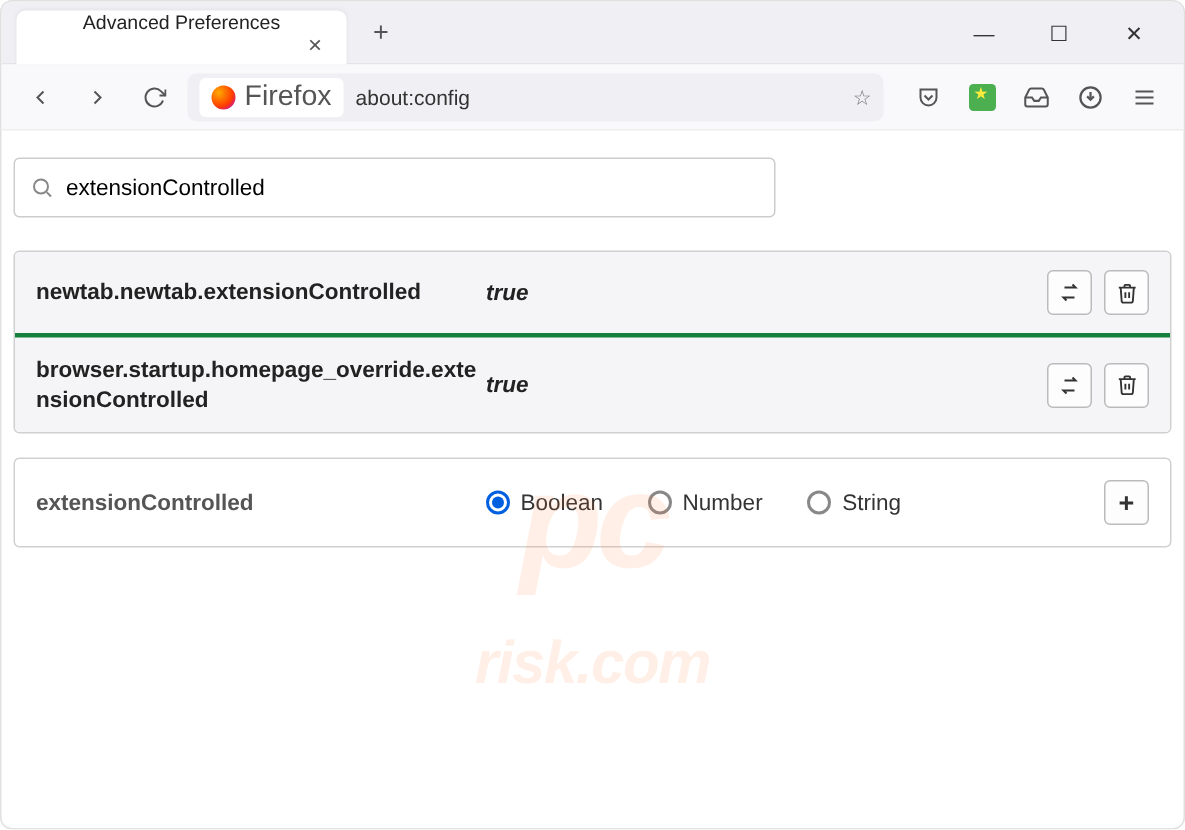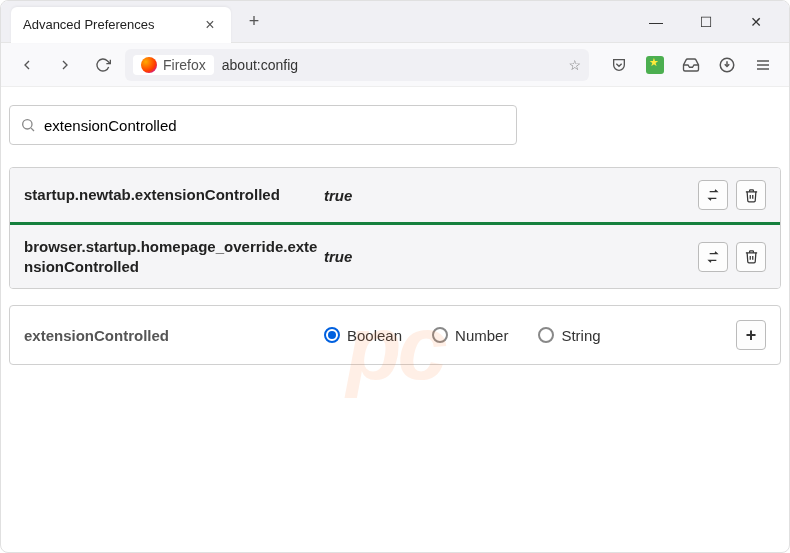--- a/index.html
+++ b/index.html
@@ -1,31 +1,31 @@
 <!DOCTYPE html>
 <html><head>
 <meta charset="utf-8">
 <style>
 * { margin: 0; padding: 0; box-sizing: border-box; font-family: -apple-system, BlinkMacSystemFont, "Segoe UI", Arial, sans-serif; }
 body { width: 790px; height: 553px; background: #fff; position: relative; overflow: hidden; }
 
 .window-frame { width: 100%; height: 100%; border: 1px solid #e0e0e0; border-radius: 8px; overflow: hidden; background: #fff; }
 
 .titlebar { height: 42px; display: flex; align-items: center; background: #f0f0f4; border-bottom: 1px solid #e5e5e5; }
-.tab { background: #fff; height: 36px; margin-left: 10px; margin-top: 6px; border-radius: 6px 6px 0 0; display: flex; align-items: center; padding: 0 12px; min-width: 220px; font-size: 13px; color: #222; box-shadow: 0 -1px 3px rgba(0,0,0,0.05); }
+.tab { background: #fff; height: 36px; margin-left: 10px; margin-top: 6px; border-radius: 6px 6px 0 0; display: flex; align-items: center; padding: 0 12px; min-width: 220px; font-size: 13px; color: #222; box-shadow: 0 -1px 3px rgba(0,0,0,0.05); flex-direction: column; }
 .tab-close { margin-left: auto; width: 18px; height: 18px; display: flex; align-items: center; justify-content: center; color: #555; cursor: pointer; font-size: 16px; }
 .newtab-btn { width: 30px; height: 30px; display: flex; align-items: center; justify-content: center; margin-left: 8px; font-size: 18px; color: #555; cursor: pointer; }
 .window-controls { margin-left: auto; display: flex; gap: 20px; padding-right: 18px; }
 .win-btn { width: 30px; height: 30px; display: flex; align-items: center; justify-content: center; color: #333; cursor: pointer; font-size: 14px; }
 
 .navbar { height: 44px; display: flex; align-items: center; background: #f9f9fb; padding: 0 10px; gap: 6px; border-bottom: 1px solid #eee; }
 .nav-btn { width: 32px; height: 32px; display: flex; align-items: center; justify-content: center; color: #555; cursor: pointer; border-radius: 4px; }
 .nav-btn svg { width: 16px; height: 16px; }
 .addr-bar { flex: 1; height: 32px; background: #f0f0f4; border-radius: 6px; display: flex; align-items: center; padding: 0 8px; font-size: 14px; color: #333; }
-.ff-badge { display: flex; align-items: center; gap: 6px; padding: 2px 8px; background: #fff; border-radius: 4px; margin-right: 8px; font-size: 14px; color: #555; }
+.ff-badge { display: flex; align-items: center; gap: 6px; padding: 2px 8px; background: #fff; border-radius: 4px; margin-right: 8px; font-size: 19px; color: #555; }
 .ff-logo { width: 16px; height: 16px; background: radial-gradient(circle at 30% 30%, #ffaa00, #ff3b00 60%, #a800ff); border-radius: 50%; }
 .addr-star { margin-left: auto; color: #777; }
 .toolbar-icons { display: flex; gap: 4px; align-items: center; padding-left: 8px; }
 .tb-icon { width: 32px; height: 32px; display: flex; align-items: center; justify-content: center; color: #555; cursor: pointer; }
 .ext-icon { width: 18px; height: 18px; background: #4caf50; border-radius: 3px; position: relative; }
 .ext-icon::after { content: "★"; position: absolute; top: 0; left: 3px; font-size: 11px; color: #ffeb3b; }
 
 .content { padding: 18px 8px; }
 .search-row { display: flex; align-items: center; gap: 18px; }
 .search-box { flex: 0 0 508px; height: 40px; border: 1px solid #ccc; border-radius: 4px; display: flex; align-items: center; padding: 0 10px; font-size: 15px; }
@@ -143,21 +143,21 @@
         <svg width="16" height="16" viewBox="0 0 24 24" fill="none" stroke="#888" stroke-width="2" style="margin-right:8px">
             <circle cx="11" cy="11" r="7"></circle>
             <line x1="21" y1="21" x2="16.65" y2="16.65"></line>
           </svg>
         <input value="extensionControlled" style="">
       </div>
     </div>
 
     <div class="prefs">
       <div class="pref-row">
-        <div class="pref-name">startup.newtab.extensionControlled</div>
+        <div class="pref-name">newtab.newtab.extensionControlled</div>
         <div class="pref-value">true</div>
         <div class="pref-actions">
           <div class="act-btn">
             <svg width="16" height="16" viewBox="0 0 24 24" fill="none" stroke="currentColor" stroke-width="2">
                 <path d="M7 7h11l-3-3"></path>
                 <path d="M17 17H6l3 3"></path>
               </svg>
           </div>
           <div class="act-btn">
             <svg width="15" height="15" viewBox="0 0 24 24" fill="none" stroke="currentColor" stroke-width="2">
@@ -214,13 +214,14 @@
           <span>+</span>
         </div>
       </div>
     </div>
   </div>
 
 </div>
 
 <div class="watermark">
   <span>pc</span><br>
+  <small>risk.com</small>
 </div>
 
 </body></html>

